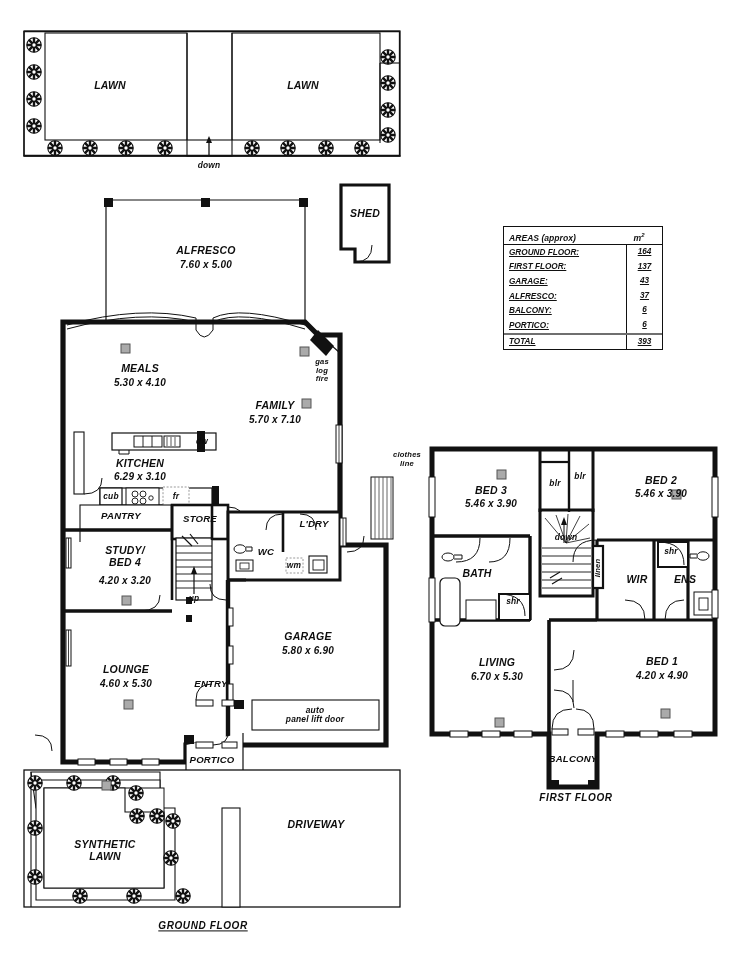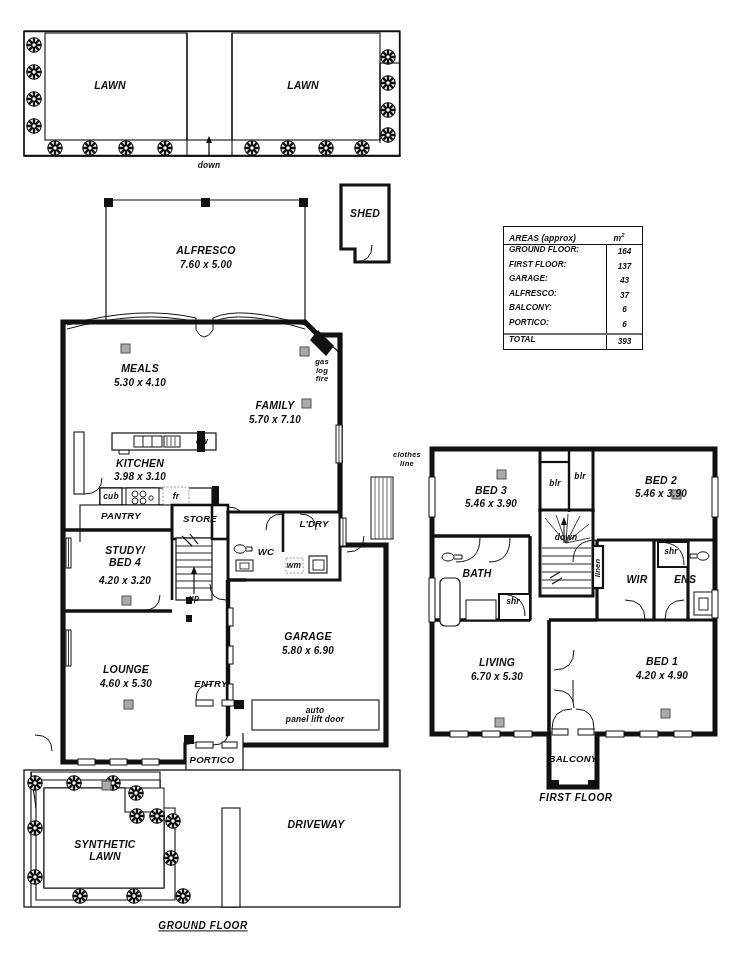--- a/index.html
+++ b/index.html
@@ -32,36 +32,36 @@
   .tiny      { font-size: 7.6px; font-weight: 700; }
   .tiny2     { font-size: 8.4px; font-weight: 700; }
   .mid       { font-size: 9.6px; font-weight: 600; }
   .floor-cap { font-size: 10px; font-weight: 600; letter-spacing: .6px; }
   .vert { transform: translate(-50%,-50%) rotate(-90deg); }
 
   
   #areas-table {
     position: absolute;
     left: 503px; top: 226px;
-    width: 140px;
+    width: 160px;
     border: 1.4px solid #111;
     background: #fff;
     font-style: italic;
   }
   #areas-table .hdr {
     display: flex; align-items: flex-end;
     border-bottom: 1.4px solid #111;
     padding: 2px 5px 1px 5px;
     height: 18px;
   }
   #areas-table .hdr .t { font-size: 8.6px; font-weight: 700; flex: 1; }
   #areas-table .hdr .u { font-size: 8.6px; font-weight: 700; width: 36px; text-align: center; }
   #areas-table .hdr .u sup { font-size: 6px; }
   #areas-table .row {
-    display: flex; height: 14.6px; align-items: flex-start;
+    display: flex; height: 14.6px; align-items: center; text-decoration: underline;
   }
   #areas-table .row .n { flex: 1; font-size: 8.2px; font-weight: 700; padding-left: 5px; }
   #areas-table .row .v {
     width: 36px; text-align: center; font-size: 8.2px; font-weight: 700;
     border-left: 1.2px solid #111; height: 100%; line-height: 14.6px;
   }
   #areas-table .row.total { border-top: 2.6px solid #6f6f6f; height: 16px; }
   #areas-table .row.total .v { line-height: 13.4px; }
 </style>
 </head>
@@ -491,21 +491,21 @@
 <div class="lbl room-name" style="left:275px; top:406px;">FAMILY</div>
 <div class="lbl room-dim" style="left:275px; top:420px;">5.70 x 7.10</div>
 
 <div class="lbl tiny" style="left:322px; top:371px;">gas
 log
 fire</div>
 <div class="lbl tiny" style="left:375px; top:459px;margin-left:32px;">clothes
 line</div>
 
 <div class="lbl room-name" style="left:140px; top:464px;">KITCHEN</div>
-<div class="lbl room-dim" style="left:140px; top:477px;">3.98 x 3.10</div>
+<div class="lbl room-dim" style="left:140px; top:477px;">6.29 x 3.10</div>
 <div class="lbl mid" style="left:121px; top:516px;">PANTRY</div>
 <div class="lbl mid" style="left:200px; top:519px;">STORE</div>
 <div class="lbl mid" style="left:314px; top:524px;">L'DRY</div>
 <div class="lbl mid" style="left:266px; top:552px;">WC</div>
 
 <div class="lbl tiny2" style="left:202px; top:442px;">dw</div>
 <div class="lbl tiny2" style="left:111px; top:497px;">cub</div>
 <div class="lbl tiny2" style="left:176px; top:497px;">fr</div>
 <div class="lbl tiny2" style="left:294px; top:566px;">wm</div>
 

